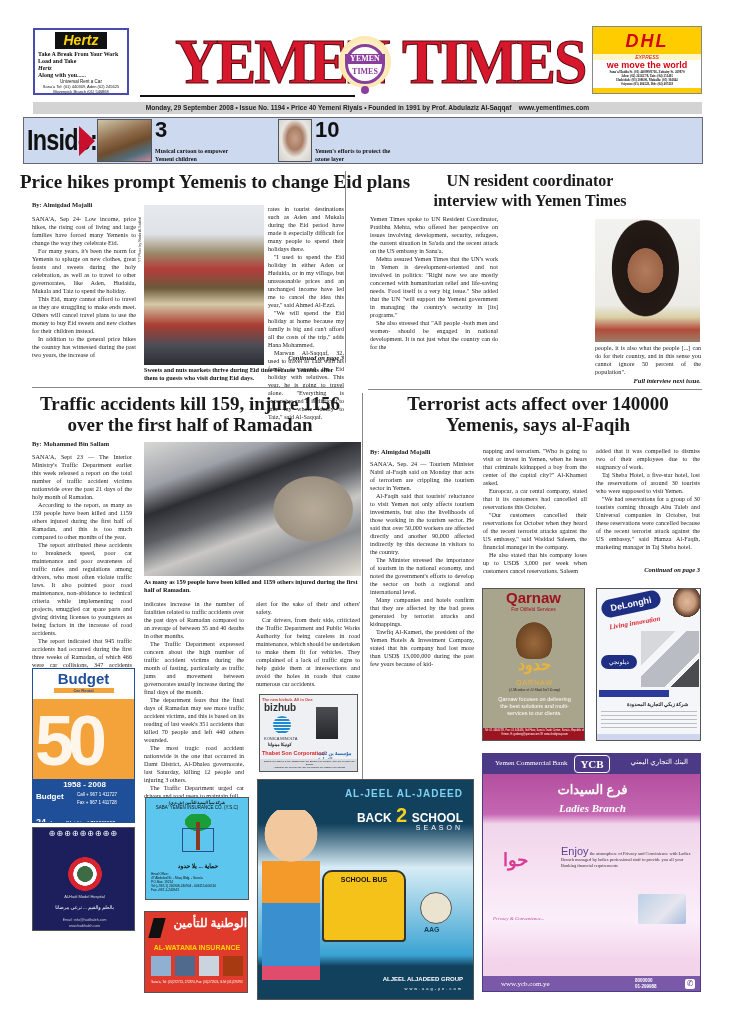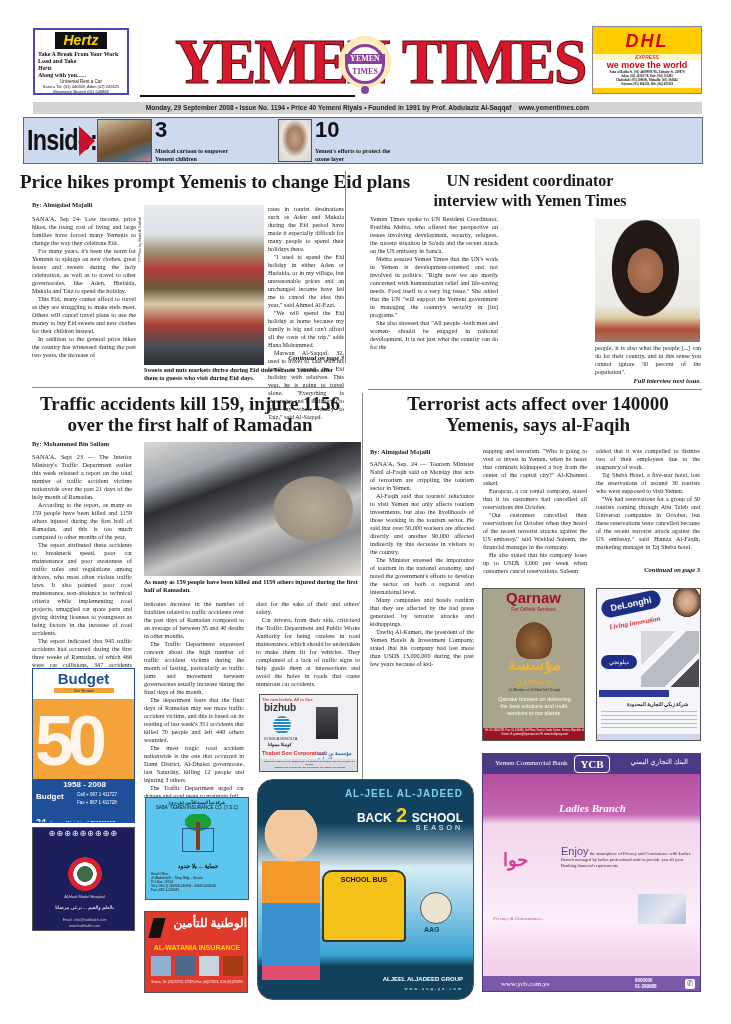--- a/index.html
+++ b/index.html
@@ -221,40 +221,40 @@
     <div class="sans" style="font-size:2.3px;line-height:3.2px;text-align:center;">Sana'a: Tel: 278646-8 Fax: 283508 Taiz: Tel: 218667 Fax: 214206 Aden: Tel: 244626 Fax: 245767</div>
     <div class="sans" style="font-size:2.3px;line-height:3.2px;text-align:center;">Hodeidah: Tel: 204480 Fax: 204406 Mukalla: Tel: 318710 Fax: 318711</div>
     <div class="sans" style="font-size:2.3px;line-height:3.2px;text-align:center;color:#1f63a8;">Email: tsc@yemen.net.ye, Website: www.thabetson.com.ye</div>
   </div>
 </div>
 
 <div class="ad" style="left:482px;top:588px;width:103px;height:153px;background:#a9a48c;">
   <div class="sans" style="font-size:15px;font-weight:bold;color:#9b1420;text-align:center;line-height:17px;">Qarnaw</div>
   <div class="sans" style="font-size:5px;color:#9b1420;text-align:center;">For Oilfield Services</div>
   <div style="position:absolute;left:30px;top:30px;width:42px;height:40px;border-radius:50% 50% 40% 40%;background:radial-gradient(ellipse at 50% 60%,#9b6a3c 0%,#6d4524 60%,transparent 62%);"></div>
-  <div style="position:absolute;left:0;top:66px;width:103px;text-align:center;font-size:16px;font-weight:bold;color:#e8b43a;">مؤسسة</div>
+  <div style="position:absolute;left:0;top:66px;width:103px;text-align:center;font-size:16px;font-weight:bold;color:#e8b43a;">حدود</div>
   <div class="sans" style="position:absolute;left:0;top:90px;width:103px;text-align:center;font-size:7px;color:#e8b43a;letter-spacing:1px;">QARNAW</div>
   <div style="position:absolute;left:0;top:99px;width:103px;text-align:center;font-size:3.6px;color:#222;">(A Member of Al-Shaif Int'l Group)</div>
   <div class="sans" style="position:absolute;left:12px;top:107px;width:79px;text-align:center;font-size:5.5px;line-height:7px;color:#fff;">Qarnaw focuses on delivering the best solutions and multi-services to our clients.</div>
   <div class="sans" style="position:absolute;left:0;top:139px;width:103px;height:14px;background:#9b1420;color:#fff;font-size:2.6px;line-height:3.5px;text-align:center;padding:1px;">Tel: 01 446447/8, Fax: 01 446446, 3rd Floor, Sana'a Trade Center, Sana'a, Republic of Yemen. E: godenig@qarnaw.com W: www.shaifgroup.com</div>
 </div>
 
 <div class="ad" style="left:596px;top:588px;width:105px;height:153px;background:#f4f6fa;">
   <div class="sans" style="position:absolute;left:4px;top:6px;width:60px;height:18px;border-radius:9px;background:#1e2f83;color:#fff;font-weight:bold;font-size:9px;line-height:18px;text-align:center;transform:rotate(-12deg);">DeLonghi</div>
   <div style="position:absolute;left:76px;top:0;width:28px;height:28px;background:radial-gradient(ellipse at 50% 45%,#e0b89a 0%,#c79a7c 40%,#5a3a28 70%,transparent 72%);"></div>
   <div style="position:absolute;left:12px;top:30px;font-size:7px;font-style:italic;font-weight:bold;color:#d8262c;transform:rotate(-10deg);">Living innovation</div>
   <div style="position:absolute;left:44px;top:42px;width:58px;height:56px;background:linear-gradient(135deg,#d6d8dc 0 30%,#f4f6fa 30% 40%,#b9bcc2 40% 70%,#f4f6fa 70% 75%,#4a4c50 75% 100%);"></div>
   <div style="position:absolute;left:4px;top:66px;width:36px;height:14px;border-radius:7px;background:#1e2f83;color:#fff;font-size:6px;line-height:14px;text-align:center;">ديلونجي</div>
   <div style="position:absolute;left:2px;top:101px;width:70px;height:7px;background:#2c3a99;"></div>
   <div style="position:absolute;left:30px;top:112px;font-size:5px;font-weight:bold;color:#222;">شركة زبكي التجارية المحدودة</div>
   <div style="position:absolute;left:4px;top:122px;width:96px;height:20px;background:repeating-linear-gradient(180deg,#999 0 1px,transparent 1px 4px);opacity:0.6;"></div>
   <div style="position:absolute;left:0;top:145px;width:105px;height:8px;background:#cfd6ee;"></div>
 </div>
 
-<div class="ad" style="left:257px;top:779px;width:217px;height:221px;background:linear-gradient(180deg,#12415e 0%,#12415e 20%,#d7ecf5 40%,#3aa3d3 80%,#12415e 85%,#12415e 100%);border-radius:16px;">
+<div class="ad" style="left:257px;top:779px;width:217px;height:221px;background:linear-gradient(180deg,#12415e 0%,#12415e 20%,#d7ecf5 40%,#3aa3d3 80%,#12415e 85%,#12415e 100%);">
   <div class="sans" style="position:absolute;right:10px;top:8px;font-size:10px;font-weight:bold;color:#7ed0f0;letter-spacing:1px;">AL-JEEL AL-JADEED</div>
   <div style="position:absolute;right:10px;top:24px;white-space:nowrap;color:#fff;" class="sans">
     <span style="font-size:12px;font-weight:bold;">BACK</span>
     <span style="font-size:20px;font-weight:bold;color:#f5d020;">2</span>
     <span style="font-size:12px;font-weight:bold;">SCHOOL</span>
   </div>
   <div class="sans" style="position:absolute;right:10px;top:44px;font-size:7px;color:#fff;letter-spacing:3px;">SEASON</div>
   <div style="position:absolute;left:4px;top:30px;width:58px;height:170px;background:
     radial-gradient(ellipse 50% 18% at 50% 14%,#f2c89e 0%,#f2c89e 90%,transparent 92%),
     linear-gradient(180deg,transparent 0 30%,#f39a2a 30% 55%,#3a8fcf 55% 92%,#e04c6c 92% 100%);"></div>
@@ -266,20 +266,21 @@
   <div class="sans" style="position:absolute;right:10px;top:196px;font-size:6px;font-weight:bold;color:#fff;">ALJEEL ALJADEED GROUP</div>
   <div class="sans" style="position:absolute;right:10px;top:206px;font-size:4px;color:#fff;letter-spacing:2px;">www.aag-ye.com</div>
 </div>
 
 <div class="ad" style="left:482px;top:753px;width:219px;height:239px;background:linear-gradient(180deg,#e8c3e0 0%,#f5dff0 45%,#fbeefa 70%,#f3d3ea 88%);border-color:#4d3a86;">
   <div style="position:absolute;left:0;top:0;width:219px;height:20px;background:#4d3a86;"></div>
   <div style="position:absolute;left:12px;top:5px;font-size:7px;color:#fff;">Yemen Commercial Bank</div>
   <div style="position:absolute;left:91px;top:1px;width:36px;height:18px;border:1px solid #fff;border-radius:4px;color:#fff;font-weight:bold;font-size:11px;text-align:center;line-height:17px;">YCB</div>
   <div style="position:absolute;right:12px;top:4px;font-size:7px;color:#fff;">البنك التجاري اليمني</div>
   <div style="position:absolute;left:0;top:20px;width:219px;height:50px;background:linear-gradient(180deg,#b44f9f 0%,#c567b2 80%,transparent 100%);"></div>
+  <div style="position:absolute;left:0;top:28px;width:219px;text-align:center;font-size:13px;font-weight:bold;color:#fff;">فرع السيدات</div>
   <div style="position:absolute;left:0;top:48px;width:219px;text-align:center;font-size:11px;font-style:italic;font-weight:bold;color:#fff;">Ladies Branch</div>
   <div style="position:absolute;left:20px;top:95px;font-size:18px;font-weight:bold;color:#d93c94;">حوا</div>
   <div style="position:absolute;left:78px;top:94px;width:130px;font-size:4.5px;line-height:6px;color:#333;">
     <span class="sans" style="font-size:11px;color:#5a4292;">Enjoy</span>
     <span>the atmosphere of Privacy and Convinience with Ladies Branch managed by ladies professional staff to provide you all your Banking financial requirements</span>
   </div>
   <div style="position:absolute;left:10px;top:162px;font-size:5px;font-style:italic;color:#b0559a;">Privacy &amp; Convenience...</div>
   <div style="position:absolute;left:155px;top:140px;width:48px;height:30px;background:linear-gradient(135deg,#bcd0e6,#e6e6ee 60%,#a9bde0);border-radius:2px;"></div>
   <div style="position:absolute;left:0;top:222px;width:219px;height:17px;background:#7a5aa8;"></div>
   <div style="position:absolute;left:18px;top:226px;font-size:7px;color:#fff;">www.ycb.com.ye</div>

